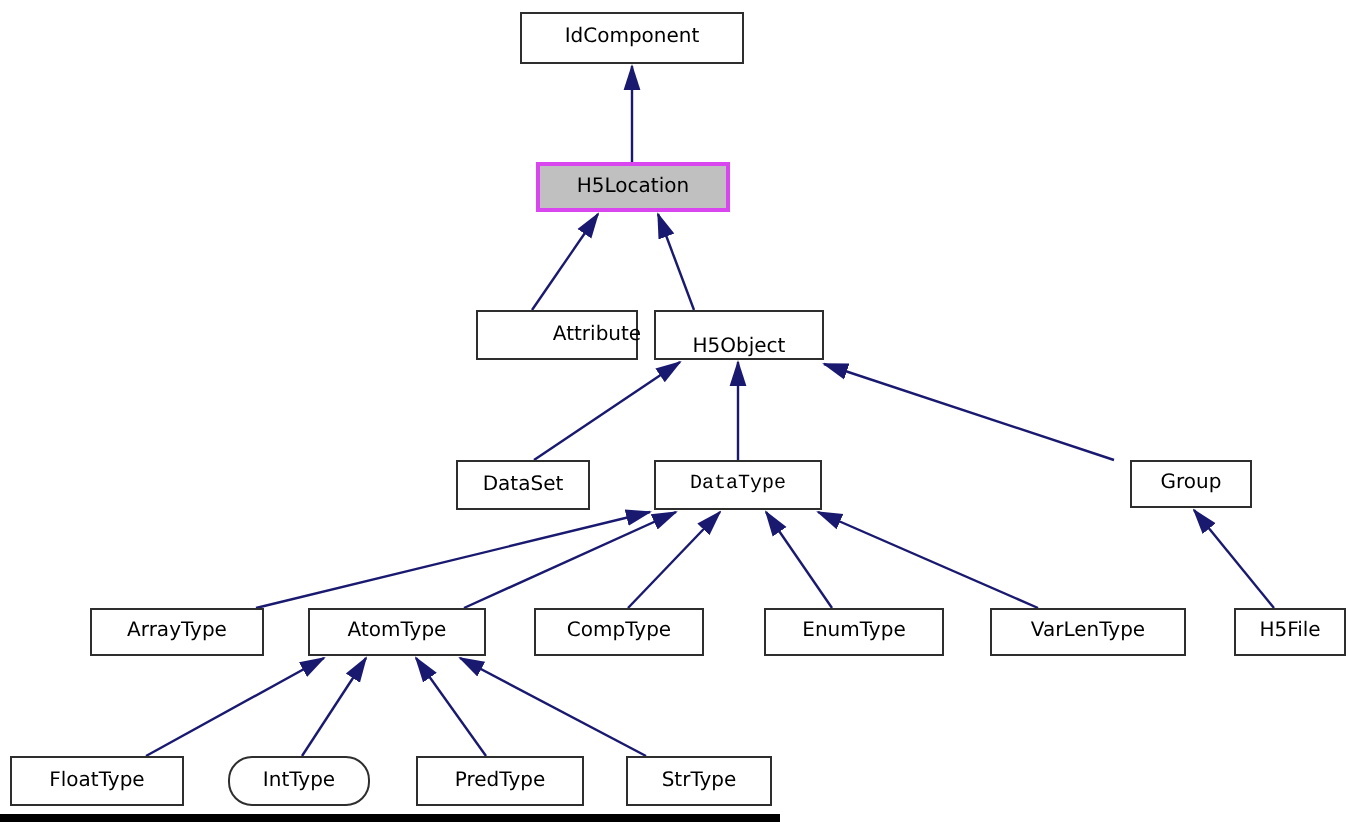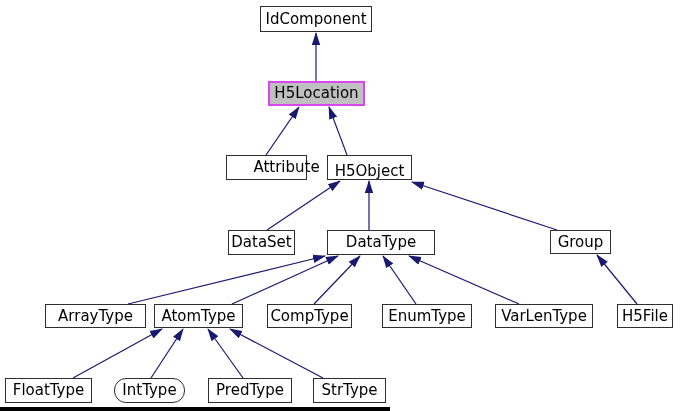--- a/index.html
+++ b/index.html
@@ -25,21 +25,21 @@
   }
   .node {
     position: absolute;
     box-sizing: border-box;
     display: flex;
     align-items: center;
     justify-content: center;
     background: #ffffff;
     border: 1.5px solid #2e2e2e;
     color: #000000;
-    font-size: 15px;
+    font-size: 10px;
     line-height: 1;
     white-space: nowrap;
     cursor: pointer;
   }
   .node.selected {
     background: #c0c0c0;
     border: 2px solid #d946ef;
     cursor: default;
   }
   .node span {
@@ -79,36 +79,36 @@
         <line x1="323" y1="378" x2="230" y2="329" stroke="#191970" stroke-width="1.2" marker-end="url(#arrowhead)"></line>
       </g>
   </svg>
   <div id="nodes">
       <div class="node" style="left: 260px; top: 6px; width: 112px; height: 26px;">
         <span>IdComponent</span>
       </div>
       <div class="node selected" style="left: 268px; top: 81px; width: 97px; height: 25px;">
         <span>H5Location</span>
       </div>
-      <div class="node" style="left: 226px; top: 155px; width: 81px; height: 25px; padding-left: 40px;">
+      <div class="node" style="left: 238px; top: 155px; width: 81px; height: 25px; padding-left: 40px;">
         <span>Attribute</span>
       </div>
       <div class="node" style="left: 327px; top: 155px; width: 85px; height: 25px; align-items: flex-end;">
         <span>H5Object</span>
       </div>
       <div class="node" style="left: 228px; top: 230px; width: 67px; height: 25px;">
         <span>DataSet</span>
       </div>
-      <div class="node" style="left: 327px; top: 230px; width: 108px; height: 25px;">
+      <div class="node" style="left: 327px; top: 230px; width: 84px; height: 25px; font-family: Liberation Mono, monospace;">
         <span>DataType</span>
       </div>
-      <div class="node" style="left: 550px; top: 230px; width: 61px; height: 24px;">
+      <div class="node" style="left: 565px; top: 230px; width: 61px; height: 24px;">
         <span>Group</span>
       </div>
-      <div class="node" style="left: 45px; top: 304px; width: 101px; height: 24px;">
+      <div class="node" style="left: 45px; top: 304px; width: 87px; height: 24px;">
         <span>ArrayType</span>
       </div>
       <div class="node" style="left: 154px; top: 304px; width: 89px; height: 24px;">
         <span>AtomType</span>
       </div>
       <div class="node" style="left: 267px; top: 304px; width: 85px; height: 24px;">
         <span>CompType</span>
       </div>
       <div class="node" style="left: 382px; top: 304px; width: 90px; height: 24px;">
         <span>EnumType</span>

